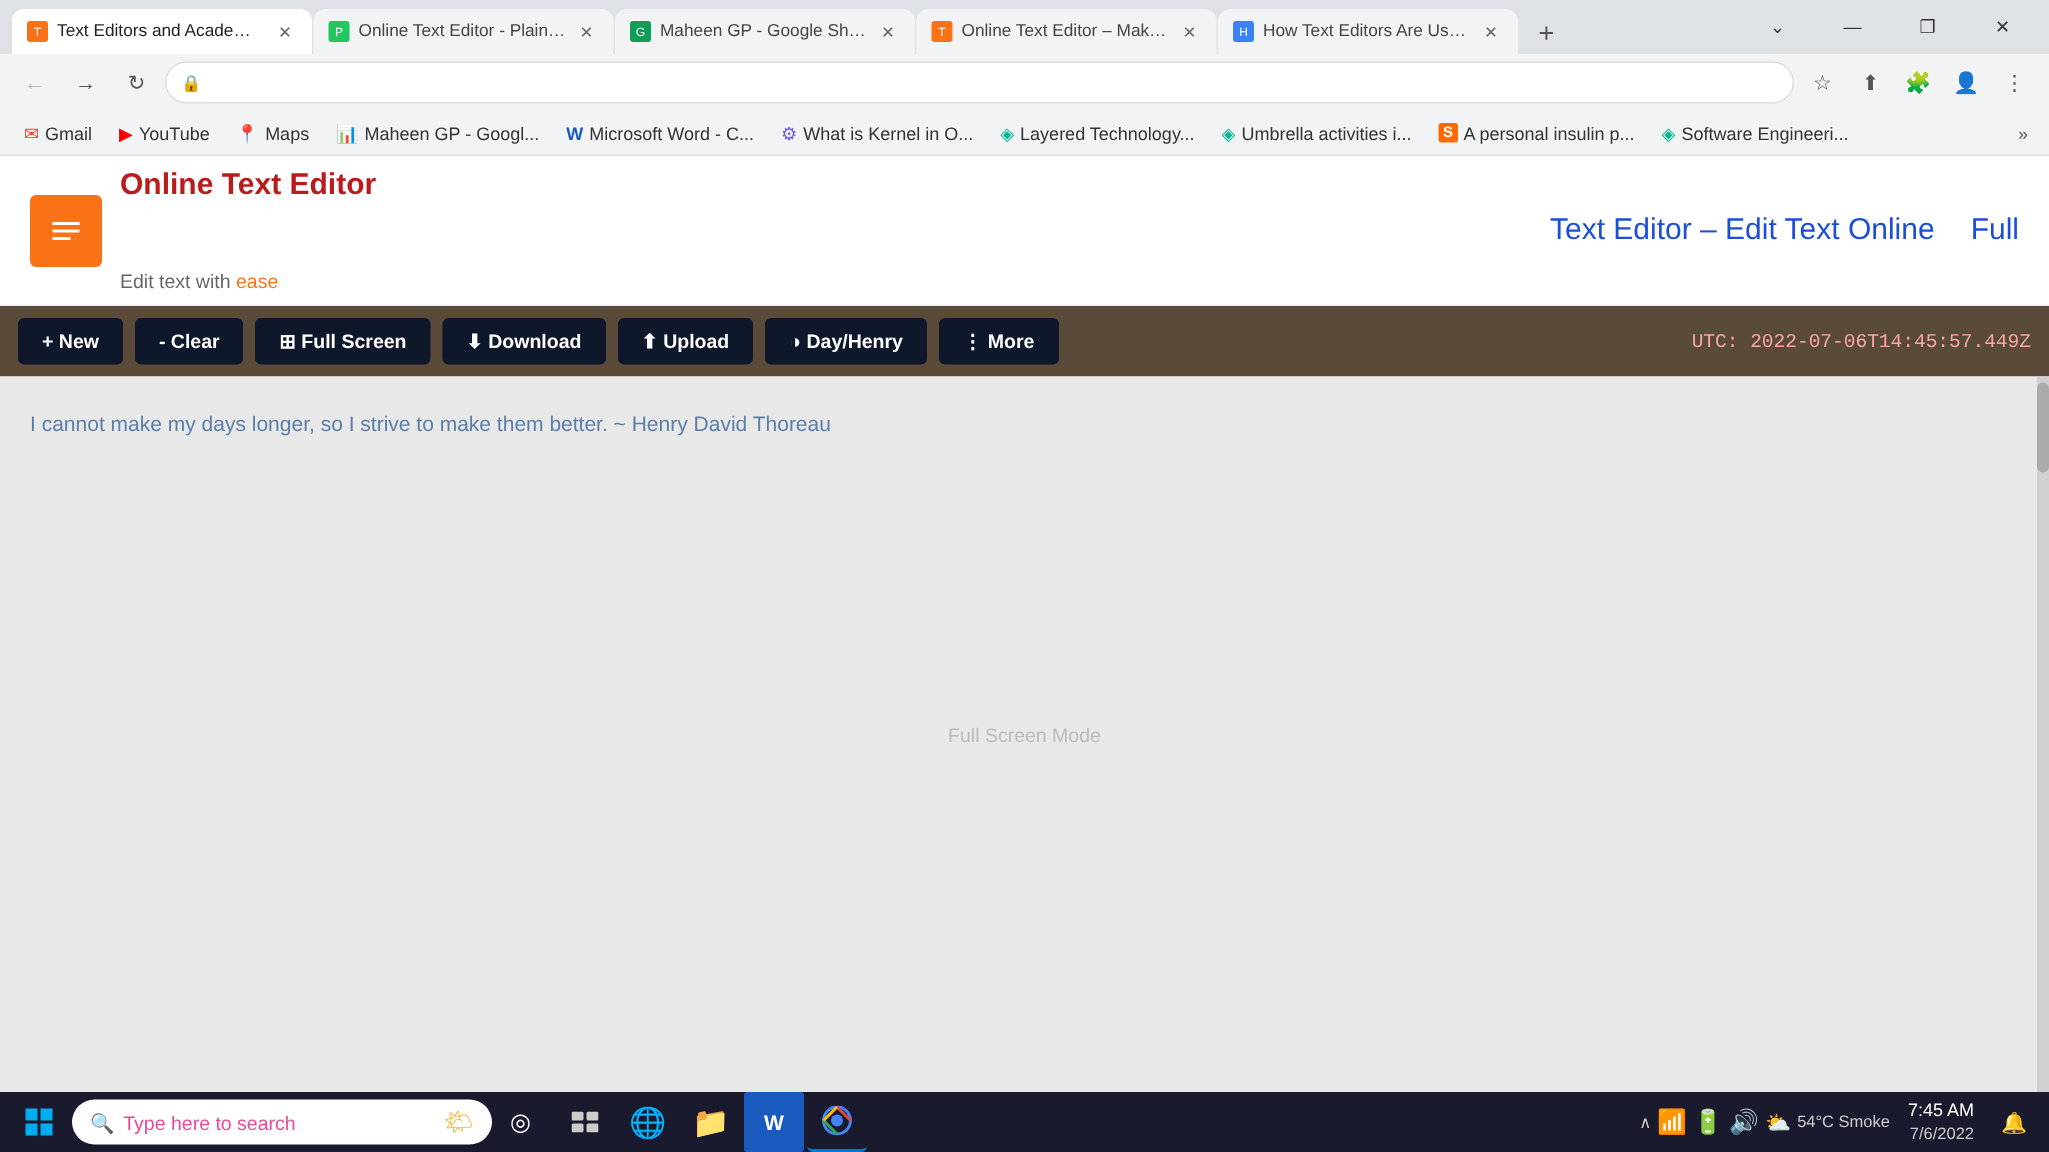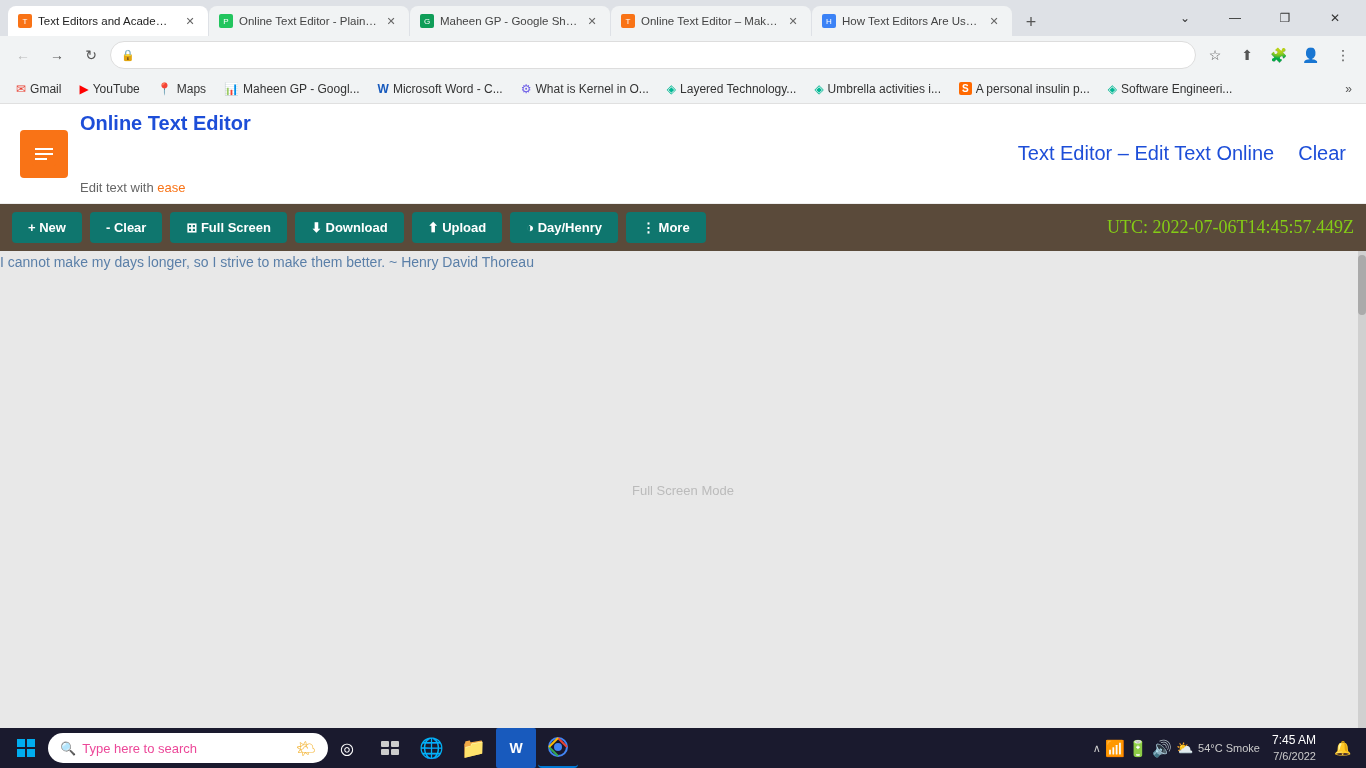--- a/index.html
+++ b/index.html
@@ -197,21 +197,21 @@
       border-radius: 4px;
       display: flex;
       align-items: center;
       justify-content: center;
       color: white;
       font-size: 20px;
     }
     .logo-text h1 {
       font-size: 20px;
       font-weight: bold;
-      color: #1d4ed8;
+      color: #b91c1c;
     }
     .logo-text p {
       font-size: 13px;
       color: #666;
       margin-top: 45px;
     }
     .logo-text .ease-text {
       color: #f97316;
     }
     .site-nav {
@@ -227,44 +227,45 @@
 
     
     .toolbar {
       background: #5a4a3a;
       display: flex;
       align-items: center;
       padding: 8px 12px;
       gap: 8px;
     }
     .toolbar-btn {
-      background: #0f766e;
+      background: #0f172a;
       color: white;
       border: none;
       border-radius: 4px;
       padding: 8px 16px;
       font-size: 13px;
       font-weight: bold;
       cursor: pointer;
       display: flex;
       align-items: center;
       gap: 4px;
       white-space: nowrap;
     }
     .toolbar-spacer { flex: 1; }
     .utc-display {
-      color: #84cc16;
-      font-size: 18px;
-      font-family: Liberation Serif, serif;
+      color: #fca5a5;
+      font-size: 13px;
+      font-family: Liberation Mono, monospace;
     }
 
     
     .editor-area {
       background: #e8e8e8;
       flex: 1;
+      padding: 20px;
       position: relative;
       overflow: hidden;
     }
     .editor-text {
       color: #5a7fa8;
       font-size: 14px;
       line-height: 1.6;
     }
     .fullscreen-hint {
       position: absolute;
@@ -508,21 +509,21 @@
       </div>
       <div class="logo-text">
         <h1>Online Text Editor</h1>
         <p>
           <span>Edit text with </span><span class="ease-text">ease</span>
         </p>
       </div>
     </div>
     <div class="site-nav">
       <a href="#">Text Editor – Edit Text Online</a>
-      <a href="#">Clear</a>
+      <a href="#">Full</a>
     </div>
   </div>
 
   <div class="toolbar">
     <button class="toolbar-btn">+ New</button>
     <button class="toolbar-btn">- Clear</button>
     <button class="toolbar-btn">⊞ Full Screen</button>
     <button class="toolbar-btn">⬇ Download</button>
     <button class="toolbar-btn">⬆ Upload</button>
     <button class="toolbar-btn">◑ Day/Henry</button>

